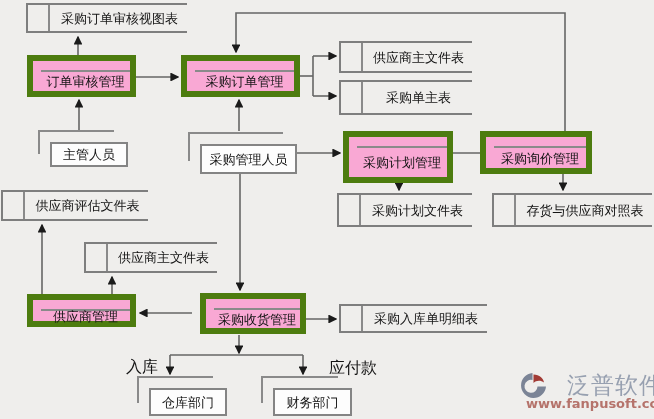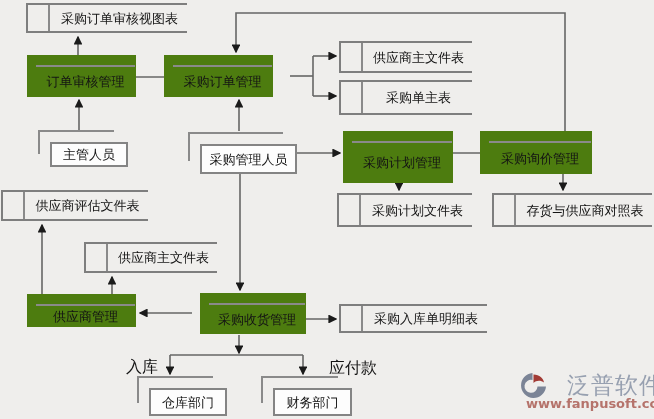--- a/index.html
+++ b/index.html
@@ -2,21 +2,21 @@
 <html><head>
 <meta charset="utf-8">
 <style>
   html,body{margin:0;padding:0;}
   .stage{
     position:relative;width:654px;height:419px;background:#efeeec;
     font-family:"DejaVu Sans",sans-serif;overflow:hidden;
   }
   .node{position:absolute;box-sizing:border-box;color:#141414;font-size:13px;line-height:1;}
   
-  .process{border:1px solid #4d7c0f;background:#4d7c0f;padding-left:8px;}
+  .process{border:6px solid #4d7c0f;background:#f9a8d4;padding-left:8px;}
   .process .band{height:9px;border-bottom:2px solid #8a8a8a;}
   .process .lbl{display:flex;align-items:center;justify-content:center;height:calc(100% - 11px);white-space:nowrap;}
   
   .entity{border:2px solid #848484;background:#fdfdfd;display:flex;align-items:center;justify-content:center;white-space:nowrap;}
   .entity::before{
     content:"";position:absolute;left:-14px;top:-14px;width:100%;height:103%;
     border-top:2px solid #8a8a8a;border-left:2px solid #8a8a8a;pointer-events:none;
   }
   
   .datastore{
@@ -107,21 +107,21 @@
     <span>供应商主文件表</span>
   </div>
   <div class="node datastore" style="left:339px;top:304px;width:148px;height:29px">
     <span>采购入库单明细表</span>
   </div>
 
   <div class="node process" style="left:27px;top:55px;width:109px;height:42px">
     <div class="band"></div>
     <div class="lbl">订单审核管理</div>
   </div>
-  <div class="node process" style="left:164px;top:55px;width:109px;height:42px">
+  <div class="node process" style="left:181px;top:55px;width:119px;height:42px">
     <div class="band"></div>
     <div class="lbl">采购订单管理</div>
   </div>
   <div class="node process" style="left:343px;top:131px;width:110px;height:52px">
     <div class="band"></div>
     <div class="lbl">采购计划管理</div>
   </div>
   <div class="node process" style="left:480px;top:131px;width:112px;height:43px">
     <div class="band"></div>
     <div class="lbl">采购询价管理</div>

